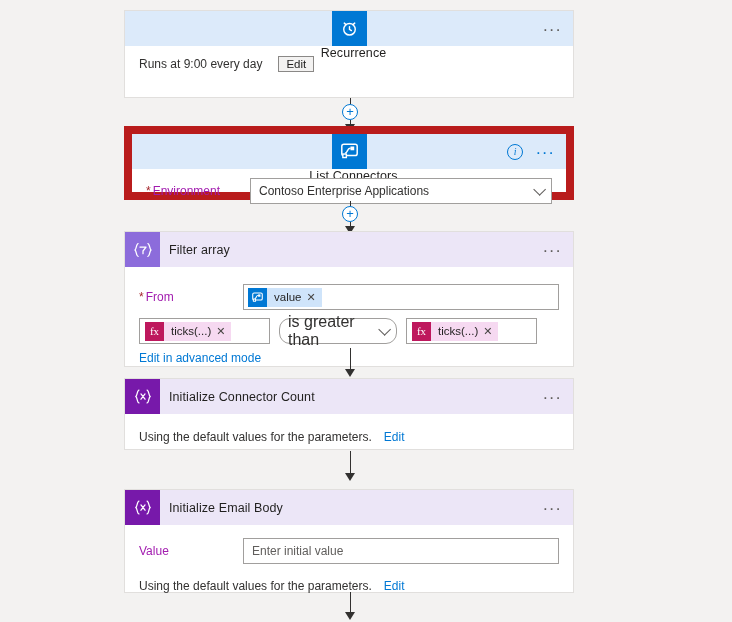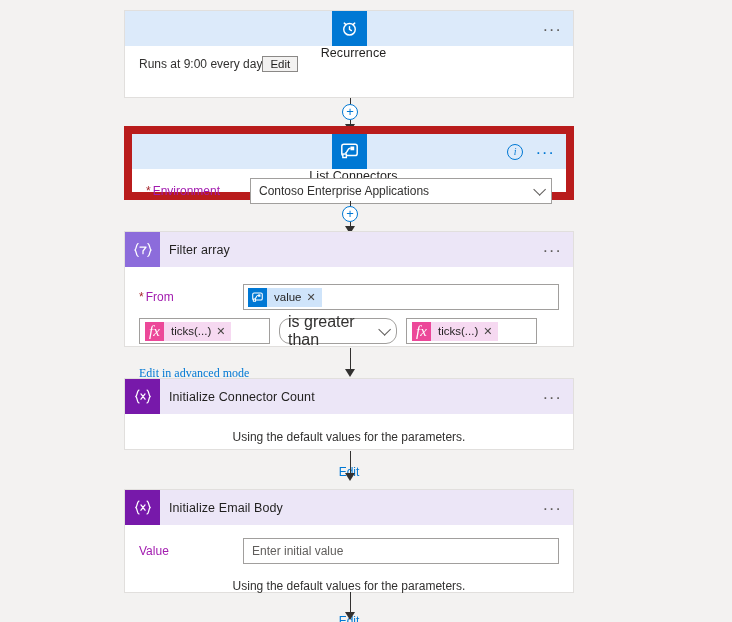--- a/index.html
+++ b/index.html
@@ -104,21 +104,21 @@
   }
 
   .card-body {
     padding: 10px 14px 12px 14px;
   }
 
   
   .runs-row {
     display: flex;
     align-items: center;
-    gap: 0;
+    gap: 16px;
     margin-bottom: 7px;
   }
   .runs-text { font-size: 12px; color: #323130; }
   .edit-btn {
     border: 1px solid #8a8886;
     background: #f3f2f1;
     font-size: 11.5px;
     font-family: "Liberation Sans", sans-serif;
     color: #201f1e;
     padding: 1px 7px;
@@ -188,24 +188,23 @@
   .token-badge {
     width: 19px; height: 19px;
     flex: 0 0 19px;
     display: flex;
     align-items: center;
     justify-content: center;
     color: #fff;
   }
   .token-badge.blue { background: #0078d4; }
   .token-badge.fx   {
-    background: #ec4899;
+    background: #be185d;
     font-family: "Liberation Serif", serif;
-    font-style: italic;
-    font-size: 15px;
+    font-size: 11px;
   }
   .token-body {
     display: flex;
     align-items: center;
     gap: 5px;
     padding: 0 6px 0 7px;
     height: 19px;
     color: #201f1e;
     white-space: nowrap;
   }
@@ -230,28 +229,27 @@
     display: flex;
     align-items: center;
     padding: 0 5px;
     box-sizing: border-box;
     position: relative;
   }
   .cond-left  { width: 131px; flex: 0 0 131px; }
   .cond-mid   { width: 118px; flex: 0 0 118px; padding: 0 8px; font-size: 16px; cursor: pointer; border-radius: 11px; }
   .cond-right { width: 131px; flex: 0 0 131px; }
 
-  .adv-link-row { margin-top: 22px; font-family: Liberation Serif, serif; }
+  .adv-link-row { margin-top: 7px; }
 
   .defaults-row {
     display: flex;
     align-items: center;
-    gap: 21px;
+    gap: 12px;
     font-size: 12px;
-    flex-direction: column;
   }
 
   
   .connector {
     position: absolute;
     left: 342px;
     width: 16px;
     display: flex;
     flex-direction: column;
     align-items: center;
@@ -347,21 +345,21 @@
 
   <div class="connector" style="top:201px;">
     <div class="conn-line" style="height:5px;"></div>
     <div class="plus-btn">
         <span>+</span>
       </div>
     <div class="conn-line" style="height:4px;"></div>
     <div class="arrow-head"></div>
   </div>
 
-  <div class="card" style="top:231px;height:116px;">
+  <div class="card" style="top:231px;height:136px;">
     <div class="card-header hdr-purple">
       <div class="card-icon icon-lpurple">
         <svg width="22" height="18" viewBox="0 0 26 20" fill="none" stroke="#ffffff" stroke-width="1.5">
           <path d="M7.2 2.4 C5.2 2.4 5.4 8.2 3.6 10 C5.4 11.8 5.2 17.6 7.2 17.6" stroke-linecap="round"></path>
           <path d="M18.8 2.4 C20.8 2.4 20.6 8.2 22.4 10 C20.6 11.8 20.8 17.6 18.8 17.6" stroke-linecap="round"></path>
           <path d="M9.4 6.6 H16.6 L13 11.2 V14.4" stroke-linejoin="round" stroke-linecap="round"></path>
         </svg>
       </div>
       <div class="card-title">Filter array</div>
       <div class="hdr-right">

